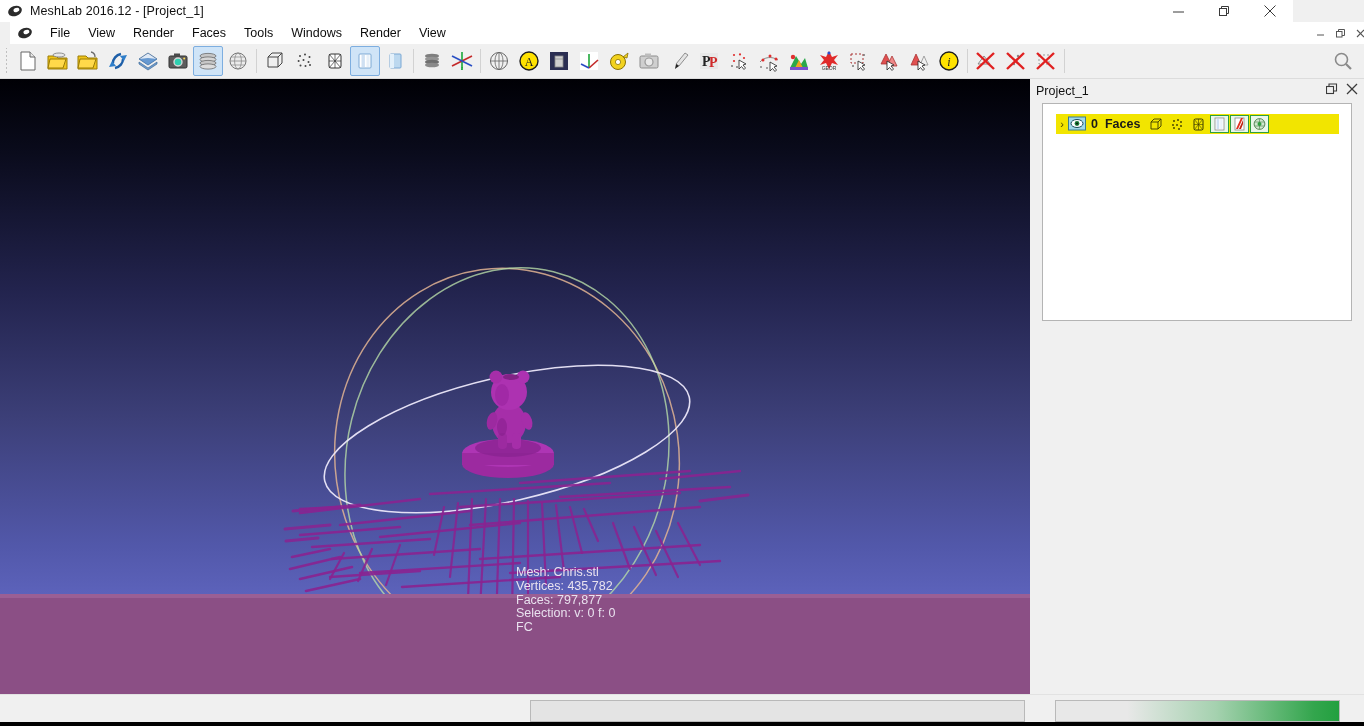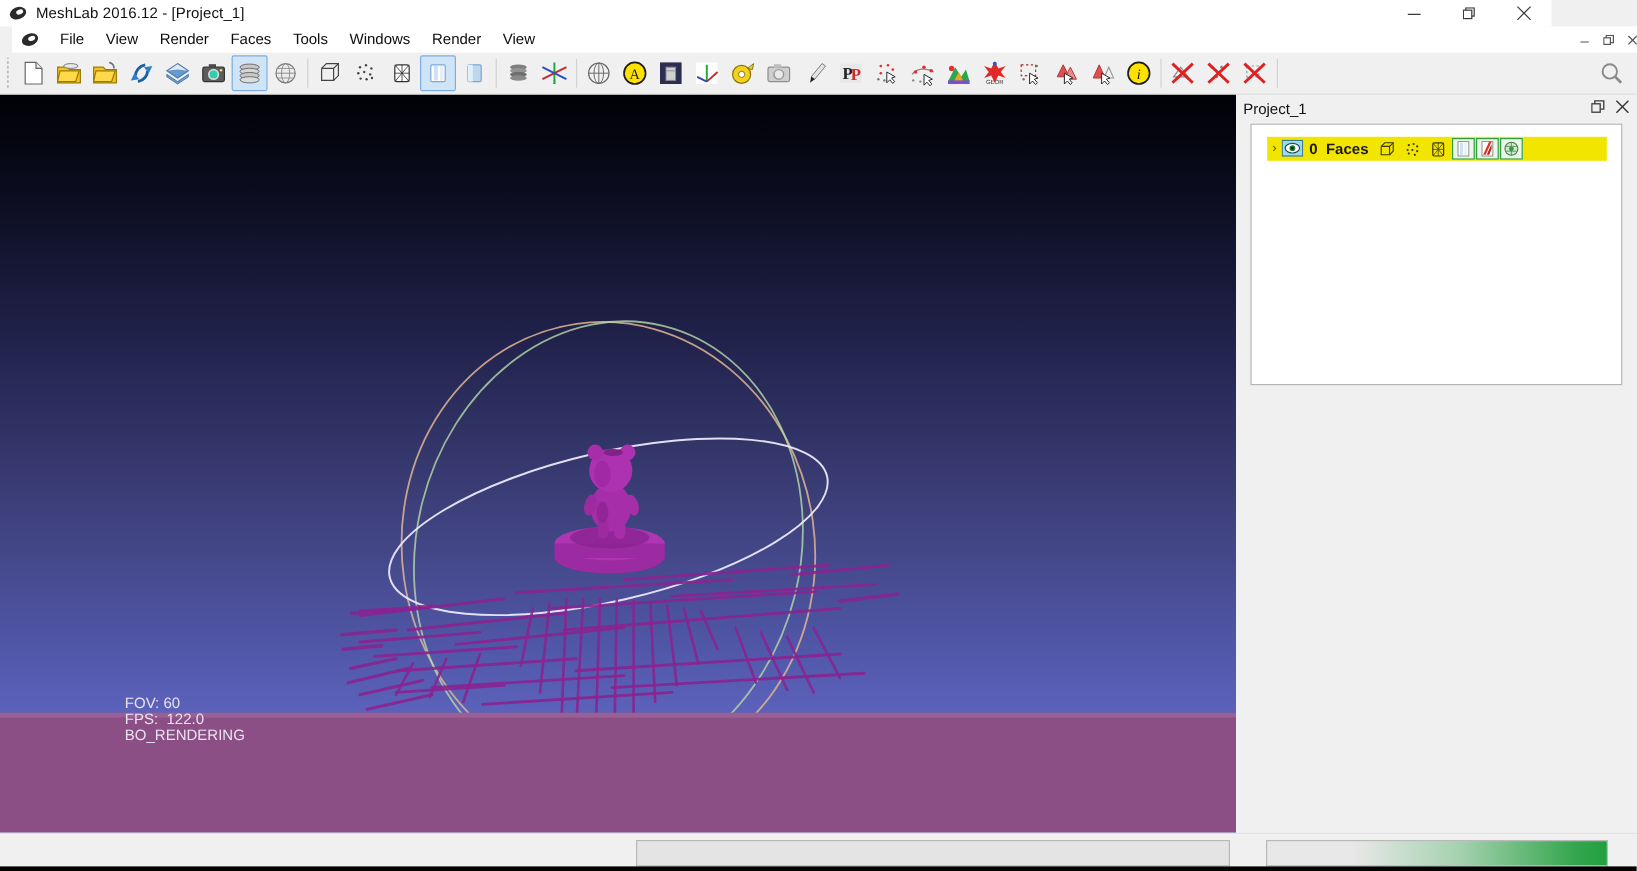--- a/index.html
+++ b/index.html
@@ -590,23 +590,25 @@
         <circle cx="523" cy="298" r="6.5" fill="#ad32b1"></circle>
 
         <ellipse cx="511" cy="298" rx="8" ry="3" fill="#5e1663" opacity=".55"></ellipse>
 
         <ellipse cx="502" cy="316" rx="7" ry="11" fill="#931f99" opacity=".45"></ellipse>
         <ellipse cx="502" cy="348" rx="5" ry="9" fill="#7e1a84" opacity=".45"></ellipse>
       </g>
     </svg>
 
     <div class="vp-info-band"></div>
-    <div class="vp-text" id="vp-left">FOV: 60
-FPS:  122.0
-BO_RENDERING</div>
+    <div class="vp-text" id="vp-right">Mesh: Chris.stl
+Vertices: 435,782
+Faces: 797,877
+Selection: v: 0 f: 0
+FC</div>
   </div>
 
   <div class="dock">
     <div class="dock-title">
       <span class="dock-title-text">Project_1</span>
       <div class="dock-title-btns">
         <span>
           <svg width="12" height="12" viewBox="0 0 12 12">
             <rect x="0.5" y="3.5" width="7" height="7" fill="none" stroke="currentColor" stroke-width="1.1"></rect>
             <polyline points="3,3.5 3,1 10.5,1 10.5,8 8,8" fill="none" stroke="currentColor" stroke-width="1.1"></polyline>

